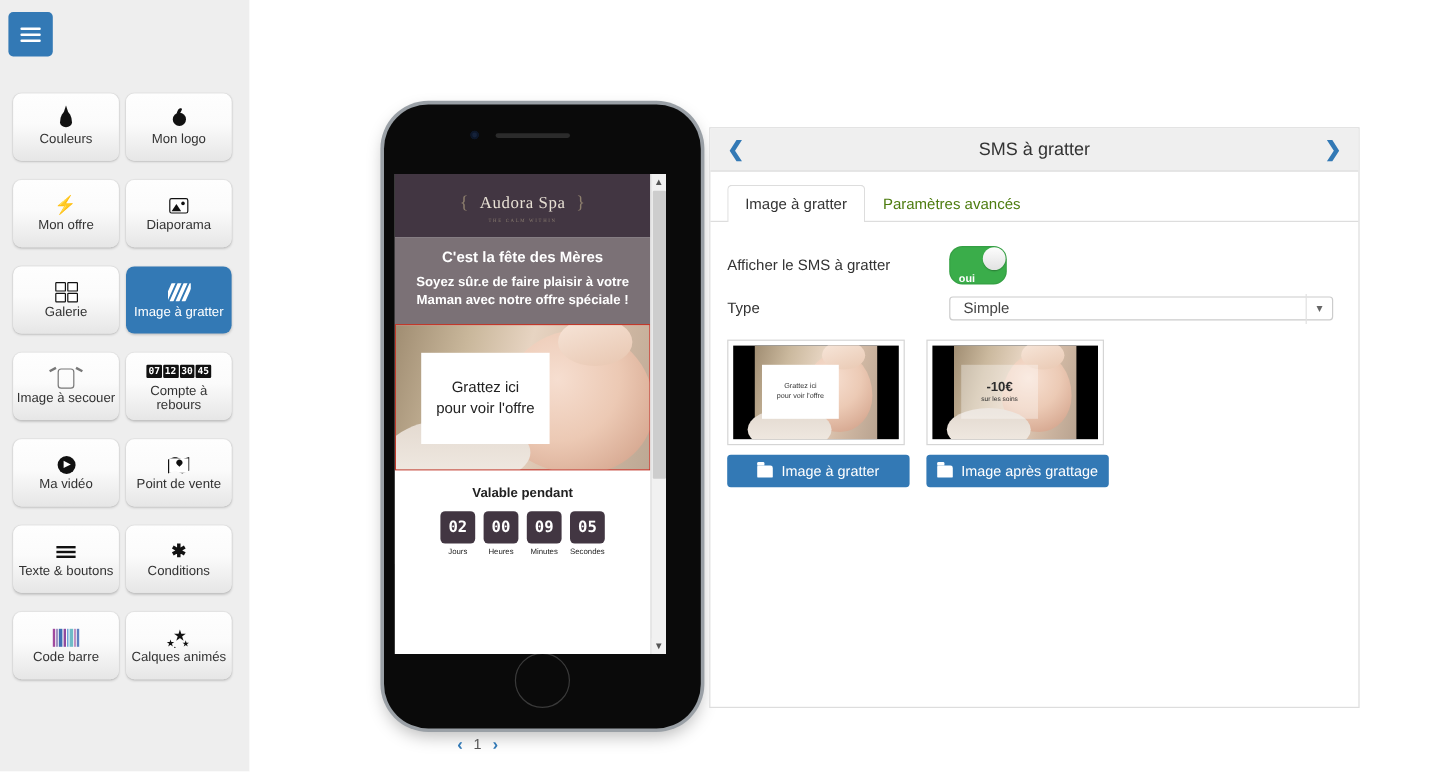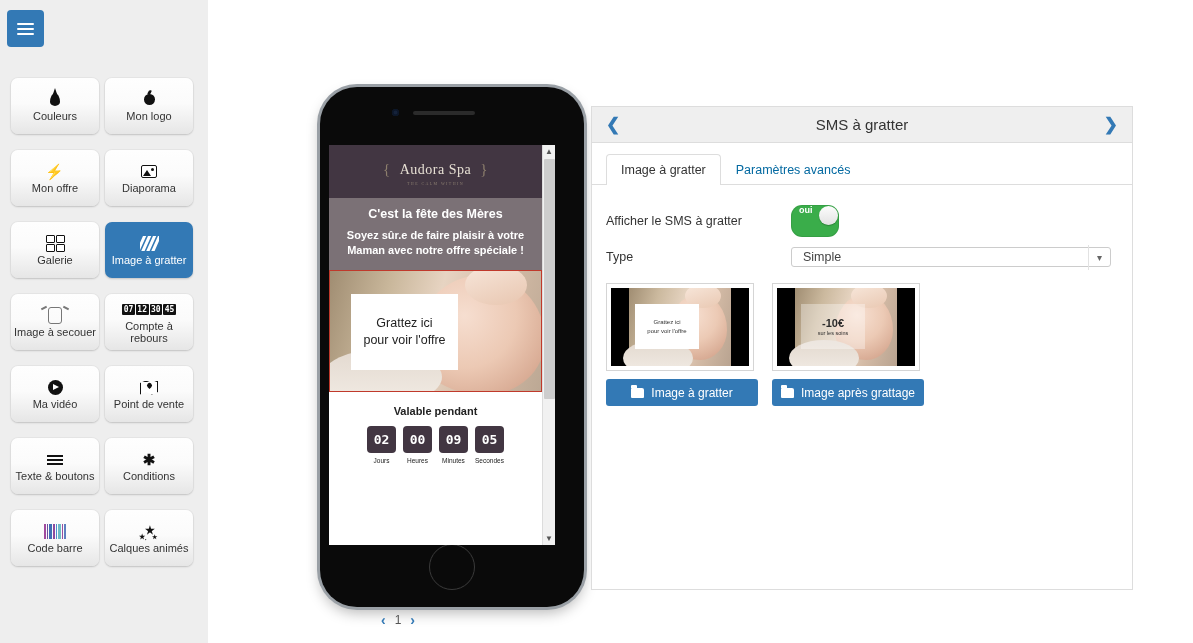--- a/index.html
+++ b/index.html
@@ -213,33 +213,33 @@
     padding:0 14px;
   }
   #panel-header .nav-arrow { color:#3379b5; font-size:17px; font-weight:bold; cursor:pointer; line-height:1;}
   #panel-title { font-size:15px; color:#333; }
   #tabs {
     display:flex; padding:10px 14px 0 14px;
     border-bottom:1px solid #dddddd; margin:0 0 0 0;
     position:relative;
   }
   #tabs .tab {
-    padding:8px 14px; font-size:12.5px; color:#0369a1; cursor:pointer;
+    padding:8px 14px; font-size:12.5px; color:#4d7c0f; cursor:pointer;
     border:1px solid transparent; border-bottom:none; position:relative; top:1px;
     border-radius:4px 4px 0 0;
   }
   #tabs .tab.active {
     background:#fff; border-color:#dddddd; color:#333;
   }
   #panel-body { padding:20px 14px 0 14px; }
   .form-row { display:flex; align-items:center; margin-bottom:10px; }
   .form-label { width:185px; font-size:12.5px; color:#333; }
   .toggle {
     width:48px;height:32px;border-radius:11px;background:#3aad4a;
-    position:relative; cursor:pointer; display:flex; align-items:flex-start;
+    position:relative; cursor:pointer; display:flex; align-items:flex-end;
     box-shadow: inset 0 0 0 1px rgba(0,0,0,0.08);
   }
   .toggle .t-text { color:#fff; font-size:9px; font-weight:bold; margin-left:8px; }
   .toggle .knob {
     position:absolute; right:1px; top:1px; width:19px;height:19px;border-radius:50%;
     background: linear-gradient(to bottom,#fdfdfd,#e2e2e2);
     box-shadow:0 1px 1px rgba(0,0,0,0.25);
   }
   .select-box {
     width:320px; height:20px; border:1px solid #cccccc; border-radius:3px;

